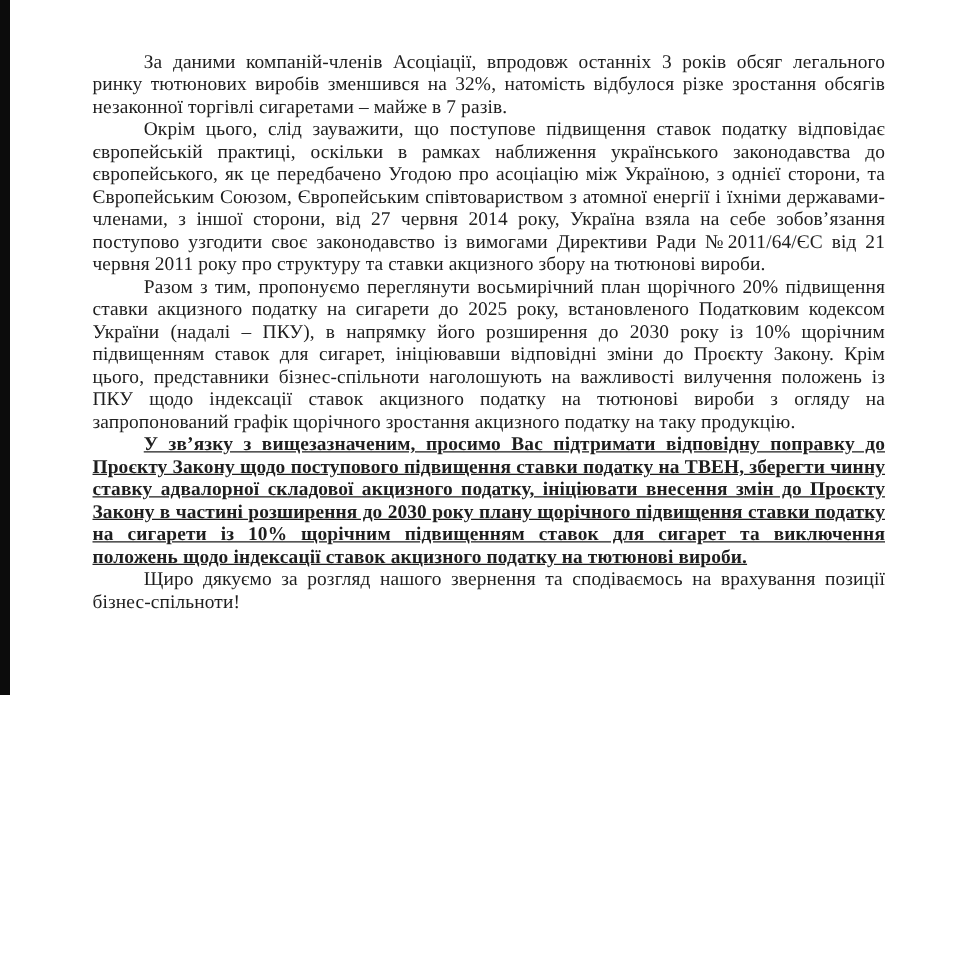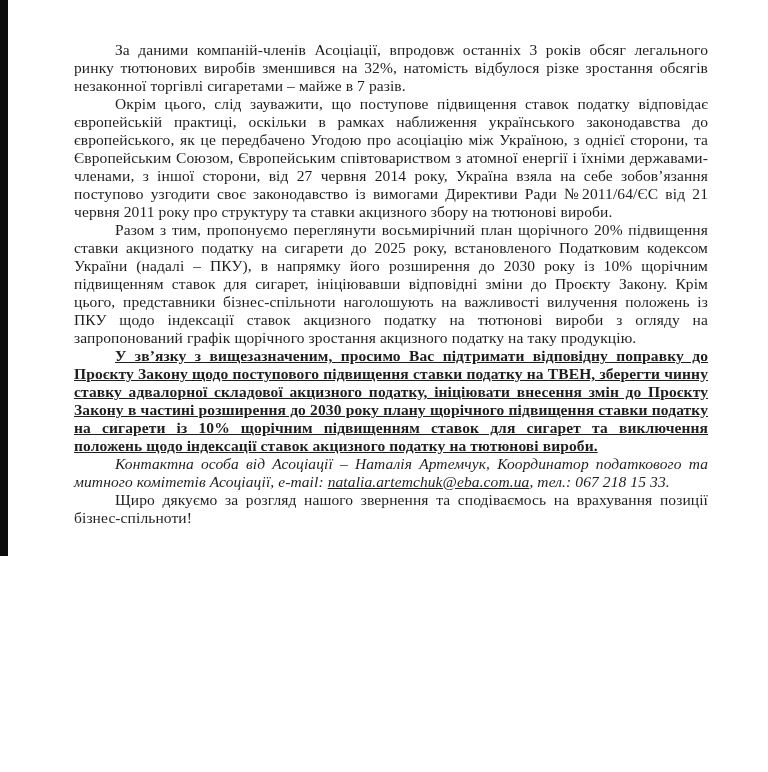--- a/index.html
+++ b/index.html
@@ -59,21 +59,20 @@
 
 <div class="page">
 
   <div class="scan-edge"></div>
 
   <div class="letter-body" id="letter-body">
       <p class="para para-normal"><span>За даними компаній-членів Асоціації, впродовж останніх 3 років обсяг легального ринку тютюнових виробів зменшився на 32%, натомість відбулося різке зростання обсягів незаконної торгівлі сигаретами – майже в 7 разів.</span></p>
       <p class="para para-normal"><span>Окрім цього, слід зауважити, що поступове підвищення ставок податку відповідає європейській практиці, оскільки в рамках наближення українського законодавства до європейського, як це передбачено Угодою про асоціацію між Україною, з однієї сторони, та Європейським Союзом, Європейським співтовариством з атомної енергії і їхніми державами-членами, з іншої сторони, від 27 червня 2014 року, Україна взяла на себе зобов’язання поступово узгодити своє законодавство із вимогами Директиви Ради №2011/64/ЄС від 21 червня 2011 року про структуру та ставки акцизного збору на тютюнові вироби.</span></p>
       <p class="para para-normal"><span>Разом з тим, пропонуємо переглянути восьмирічний план щорічного 20% підвищення ставки акцизного податку на сигарети до 2025 року, встановленого Податковим кодексом України (надалі – ПКУ), в напрямку його розширення до 2030 року із 10% щорічним підвищенням ставок для сигарет, ініціювавши відповідні зміни до Проєкту Закону. Крім цього, представники бізнес-спільноти наголошують на важливості вилучення положень із ПКУ щодо індексації ставок акцизного податку на тютюнові вироби з огляду на запропонований графік щорічного зростання акцизного податку на таку продукцію.</span></p>
       <p class="para para-bold"><span>У зв’язку з вищезазначеним, просимо Вас підтримати відповідну поправку до Проєкту Закону щодо поступового підвищення ставки податку на ТВЕН, зберегти чинну ставку адвалорної складової акцизного податку, ініціювати внесення змін до Проєкту Закону в частині розширення до 2030 року плану щорічного підвищення ставки податку на сигарети із 10% щорічним підвищенням ставок для сигарет та виключення положень щодо індексації ставок акцизного податку на тютюнові вироби.</span></p>
-      <p class="para para-italic"><span>Контактна особа від Асоціації – Наталія Артемчук, Координатор податкового та митного комітетів Асоціації, e-mail: </span><span class="seg-underline">natalia.artemchuk@eba.com.ua</span><span>, тел.: 067 218 15 33.</span></p>
       <p class="para para-normal"><span>Щиро дякуємо за розгляд нашого звернення та сподіваємось на врахування позиції бізнес-спільноти!</span></p>
     </div>
 
   <div class="closing">
     <div class="salutation">З повагою,</div>
     <div class="signer-name">Ганна Дерев’янко</div>
     <div class="signer-title">Виконавчий директор</div>
   </div>
 
   <svg class="signature-svg" viewBox="0 0 215 190" xmlns="http://www.w3.org/2000/svg" aria-hidden="true">

